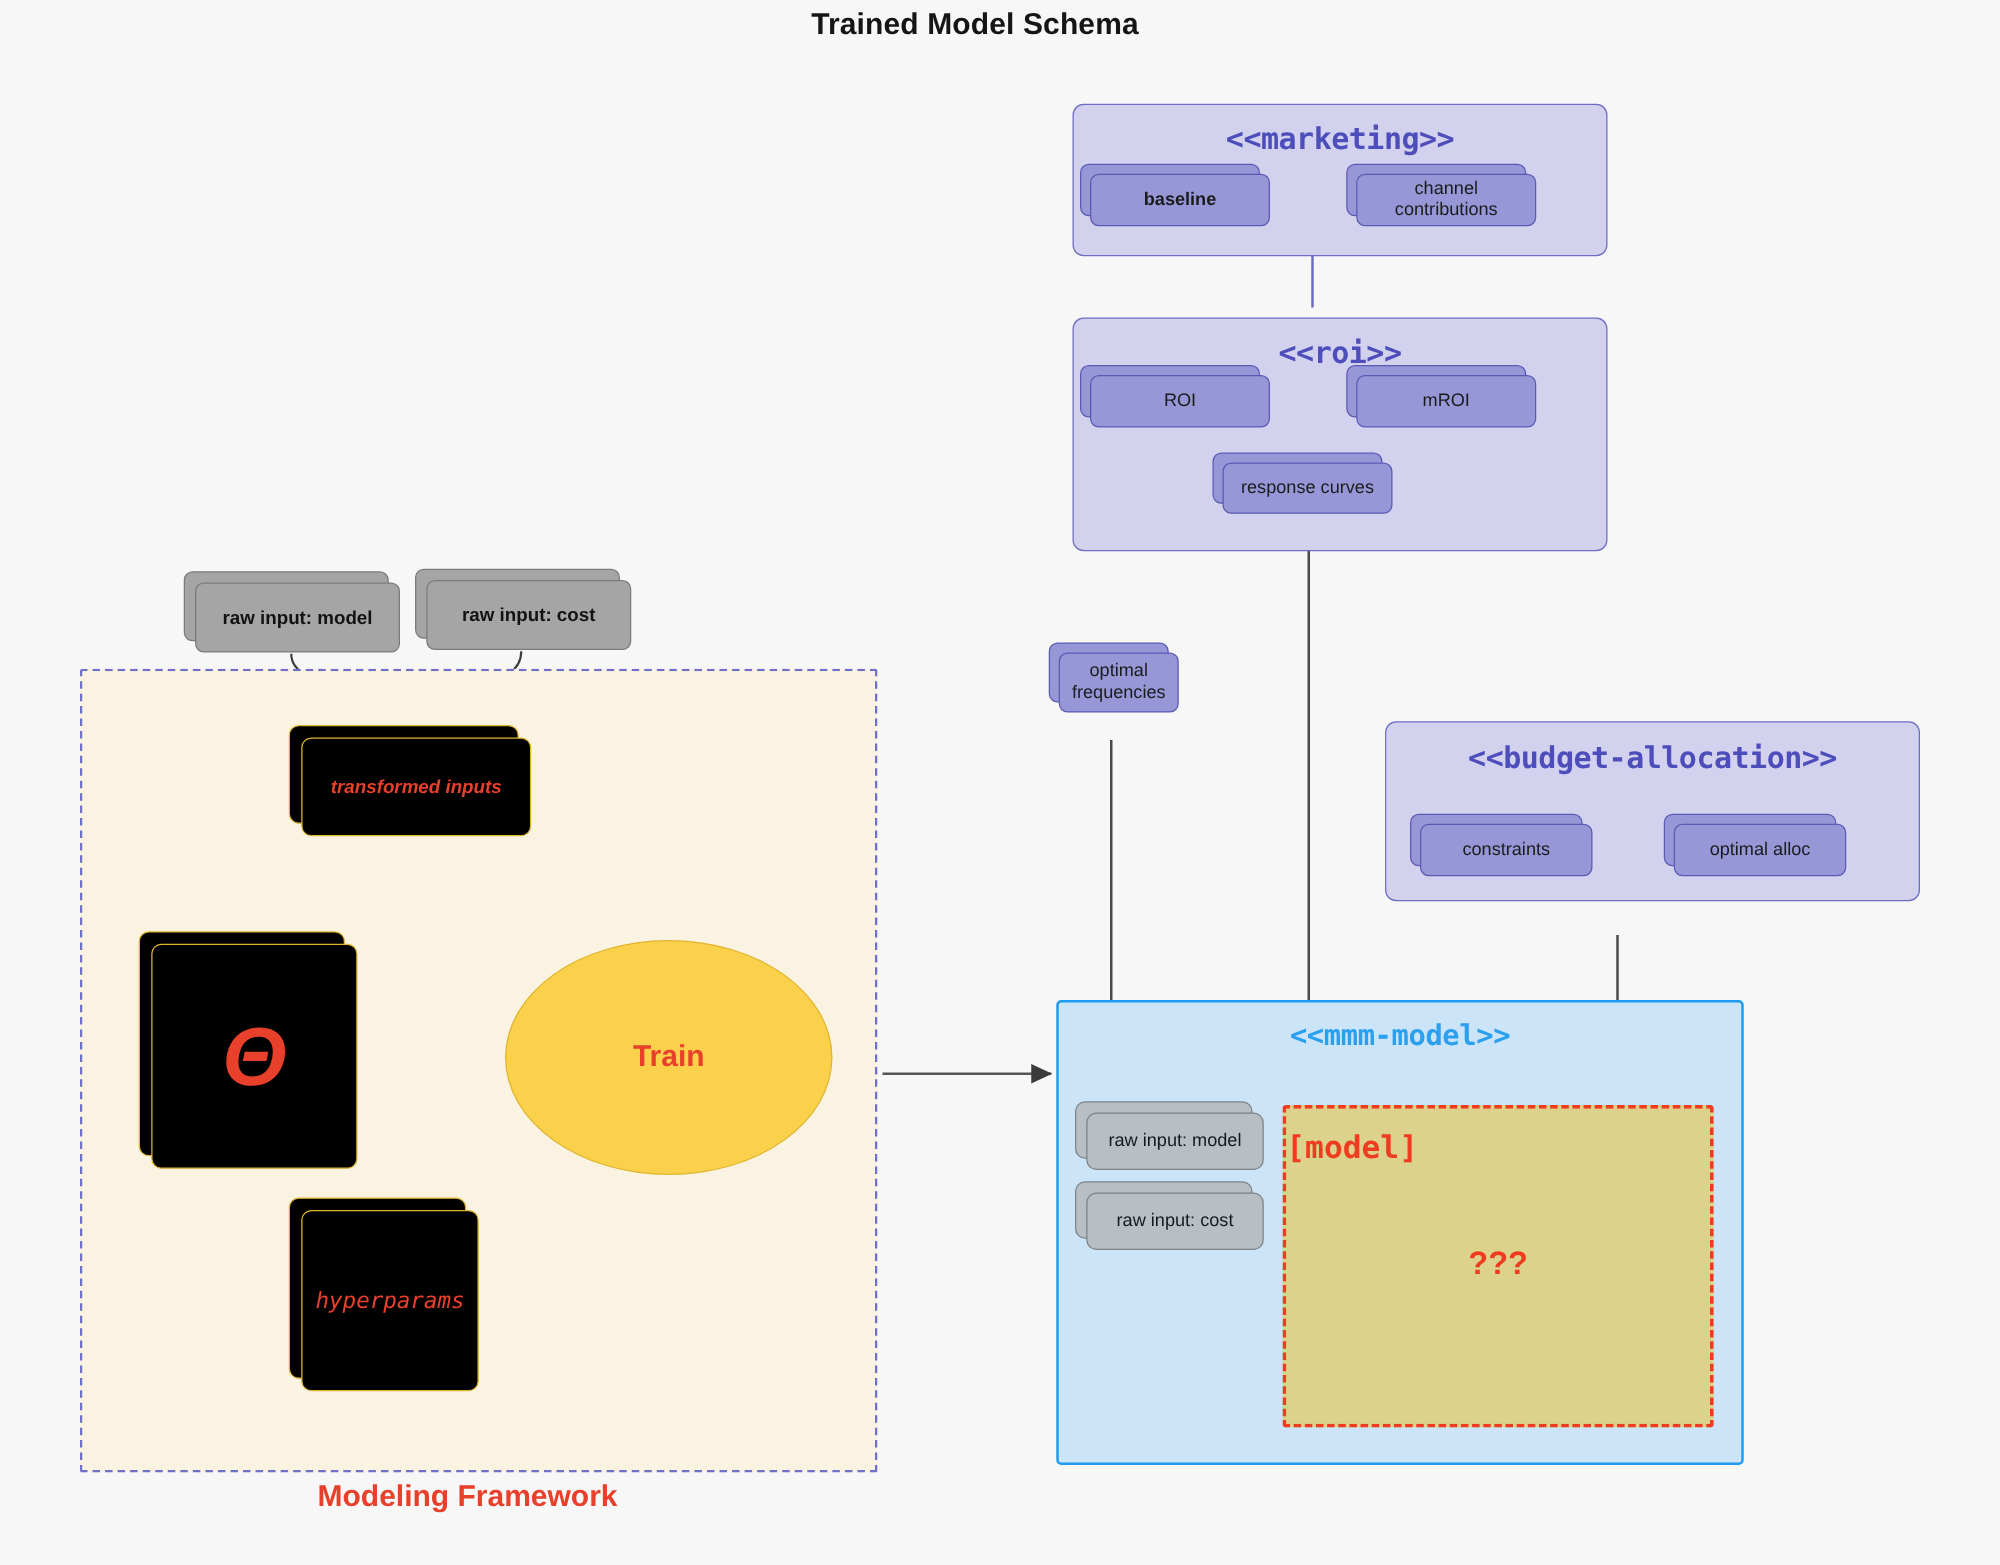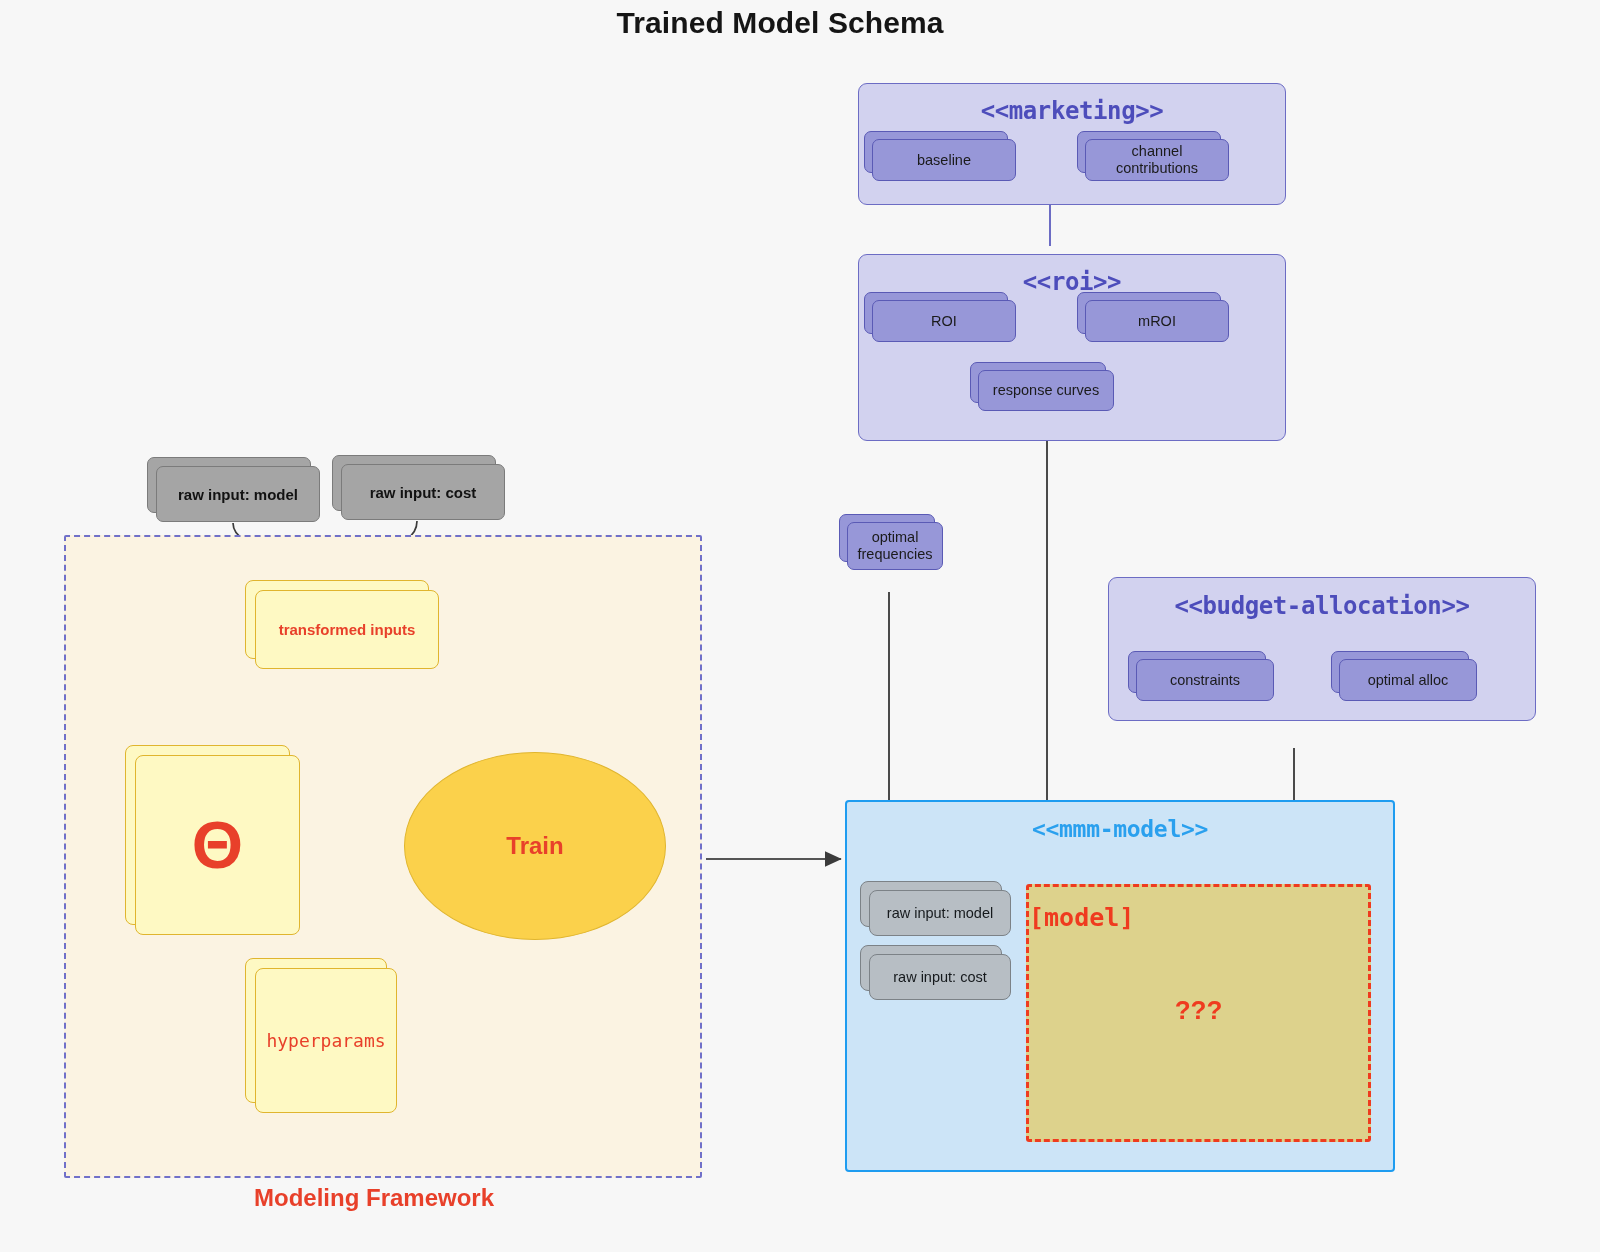--- a/index.html
+++ b/index.html
@@ -19,21 +19,21 @@
     overflow: hidden;
   }
 
   
   .page-title {
     position: absolute;
     left: 0;
     top: 6px;
     width: 1560px;
     text-align: center;
-    font-size: 30px;
+    font-size: 24px;
     font-weight: bold;
     color: #151515;
     letter-spacing: 0.1px;
   }
 
   
   .pkg {
     position: absolute;
     background: #d2d2ef;
     border: 1.6px solid #6c6cc4;
@@ -108,26 +108,27 @@
   }
   .lgcard .sheet.back { transform: translate(-9px, -9px); }
   .lgcard .sheet.front {
     display: flex; align-items: center; justify-content: center;
     font-size: 14.5px; color: #15191c;
   }
 
   
   .ycard { position: absolute; box-sizing: border-box; }
   .ycard .sheet {
-    position: absolute; left: 15px; top: 0;
+    position: absolute; left: 1px; top: 0;
     width: 100%; height: 100%;
-    background: #fef9c3;
+    background: #000000;
     border: 1.8px solid #e0b52e;
     border-radius: 8px;
     box-sizing: border-box;
+    font-style: italic;
   }
   .ycard .sheet.back { transform: translate(-10px, -10px); }
   .ycard .sheet.front {
     display: flex; align-items: center; justify-content: center;
     text-align: center;
   }
   .ycard .lbl-sans {
     font-size: 15px; font-weight: bold; color: #e8402a;
   }
   .ycard .lbl-mono {
@@ -269,21 +270,21 @@
     <line x1="285" y1="846" x2="398" y2="846" stroke="#e8402a" stroke-width="3" marker-end="url(#arrRed)"></line>
 
     <path d="M382,1035 C470,1035 525,1012 534,952" fill="none" stroke="#e8402a" stroke-width="2.4" marker-end="url(#arrRed)"></path>
 
     <line x1="706" y1="859" x2="841" y2="859" stroke="#555555" stroke-width="2" marker-end="url(#arrGray)"></line>
   </svg>
 
   <div class="pkg" style="left:830px; top:83px; width:428px; height:122px;">
     <div class="pkg-title" style="top:13px;">&lt;&lt;marketing&gt;&gt;</div>
   </div>
-  <div class="card" style="left:872px; top:139px; width:144px; height:42px;">
+  <div class="card" style="left:872px; top:139px; width:144px; height:42px;font-weight:bold;">
     <div class="sheet back"></div>
     <div class="sheet front">baseline</div>
   </div>
   <div class="card" style="left:1085px; top:139px; width:144px; height:42px;">
     <div class="sheet back"></div>
     <div class="sheet front">channel contributions</div>
   </div>
 
   <div class="pkg" style="left:830px; top:254px; width:428px; height:187px;">
     <div class="pkg-title" style="top:13px;">&lt;&lt;roi&gt;&gt;</div>

